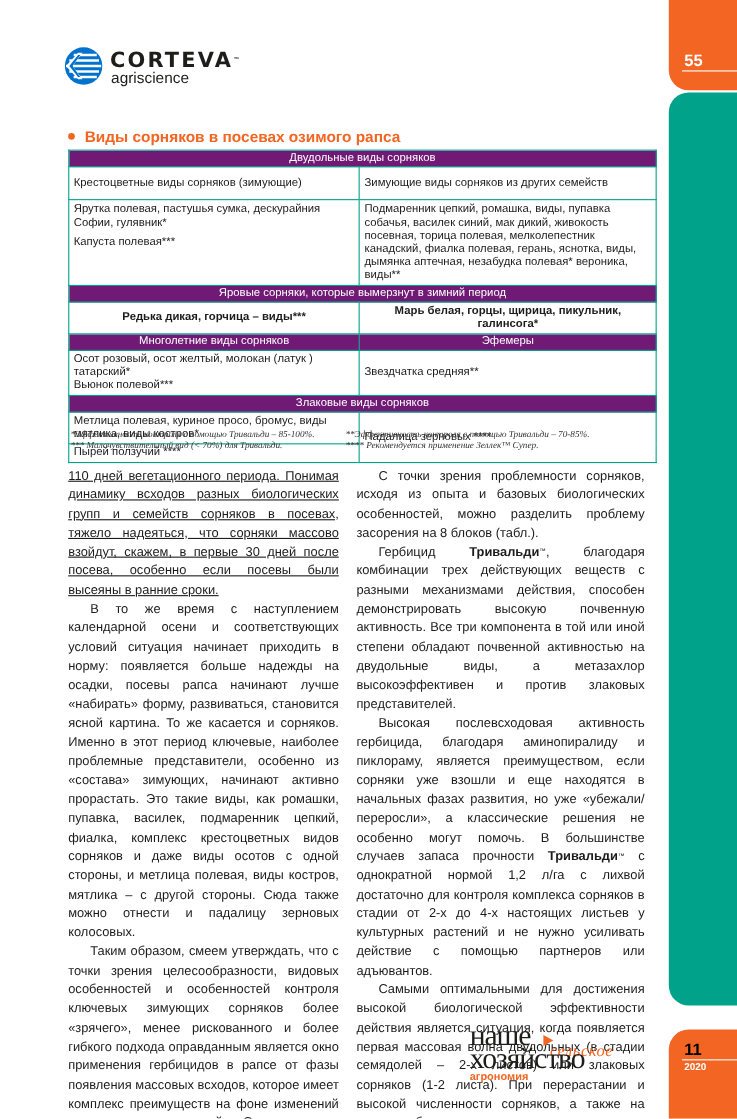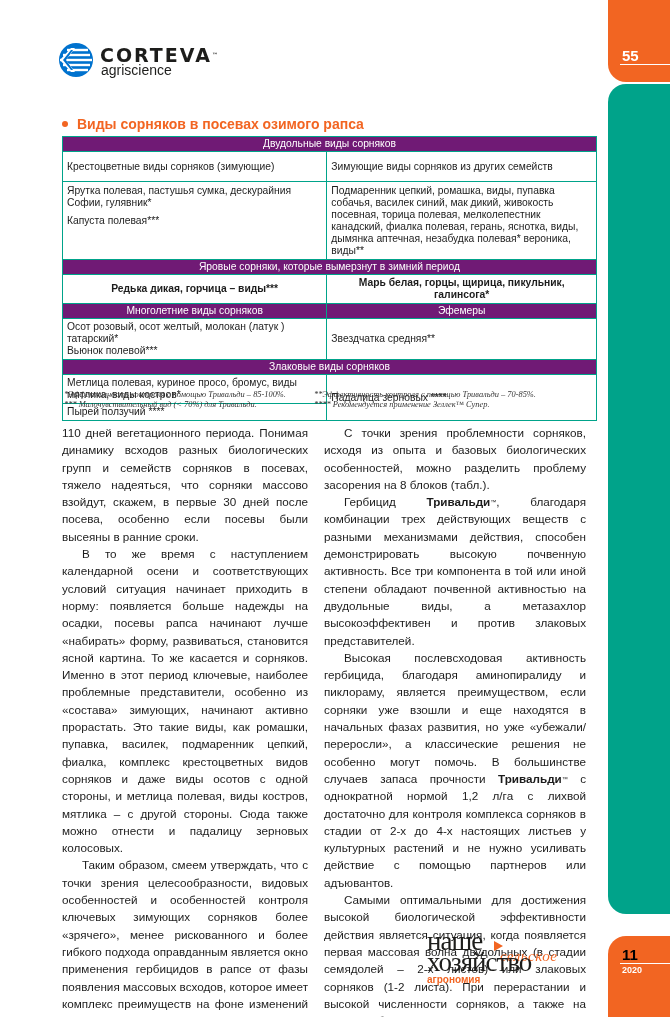--- a/index.html
+++ b/index.html
@@ -35,21 +35,21 @@
   .tbl td.hdr { background: #701a75; color: #fff; text-align: center; padding: 1px 4px; height: 14px; }
   .tbl td.c { text-align: center; font-weight: bold; }
   .tbl .gap { height: 6px; display: block; }
   .footnotes { position: absolute; left: 64px; top: 390px; width: 535px; font-family: "Liberation Serif", serif; font-style: italic; font-size: 8.4px; line-height: 9.5px; color: #333; display: grid; grid-template-columns: 250px 285px; }
 
   
   .col { position: absolute; top: 424px; font-size: 11.7px; line-height: 17.3px; text-align: justify; color: #1c1c1c; }
   .col-left { left: 62px; width: 246px; }
   .col-right { left: 324px; width: 262px; }
   .col p { text-indent: 20px; hyphens: manual; }
-  .col p.noindent { text-indent: 0; }
+  .col p.noindent { text-indent: 0; text-decoration: underline; }
   .col b { font-weight: bold; }
   .col sup { font-size: 6px; vertical-align: top; position: relative; top: 1px; }
 
   
   .mag { position: absolute; left: 427px; top: 930px; width: 180px; height: 70px; }
   .mag-line1 { position: absolute; left: 0; top: 0; font-family: "Liberation Serif", serif; font-size: 27px; line-height: 22px; color: #1d1d1b; letter-spacing: -1px; }
   .mag-line2 { position: absolute; left: 0; top: 21px; font-family: "Liberation Serif", serif; font-size: 27px; line-height: 22px; color: #1d1d1b; letter-spacing: -1px; }
   .mag-script { position: absolute; left: 73px; top: 2px; font-family: "Liberation Serif", serif; font-style: italic; font-size: 15px; color: #f26522; letter-spacing: 0.5px; margin-top: 16px; }
   .mag-flag { position: absolute; left: 67px; top: 11px; width: 0; height: 0; border-left: 9px solid #f26522; border-top: 5px solid transparent; border-bottom: 5px solid transparent; }
   .mag-sub { position: absolute; left: 0; top: 44px; font-size: 10px; font-weight: bold; color: #f26522; }

